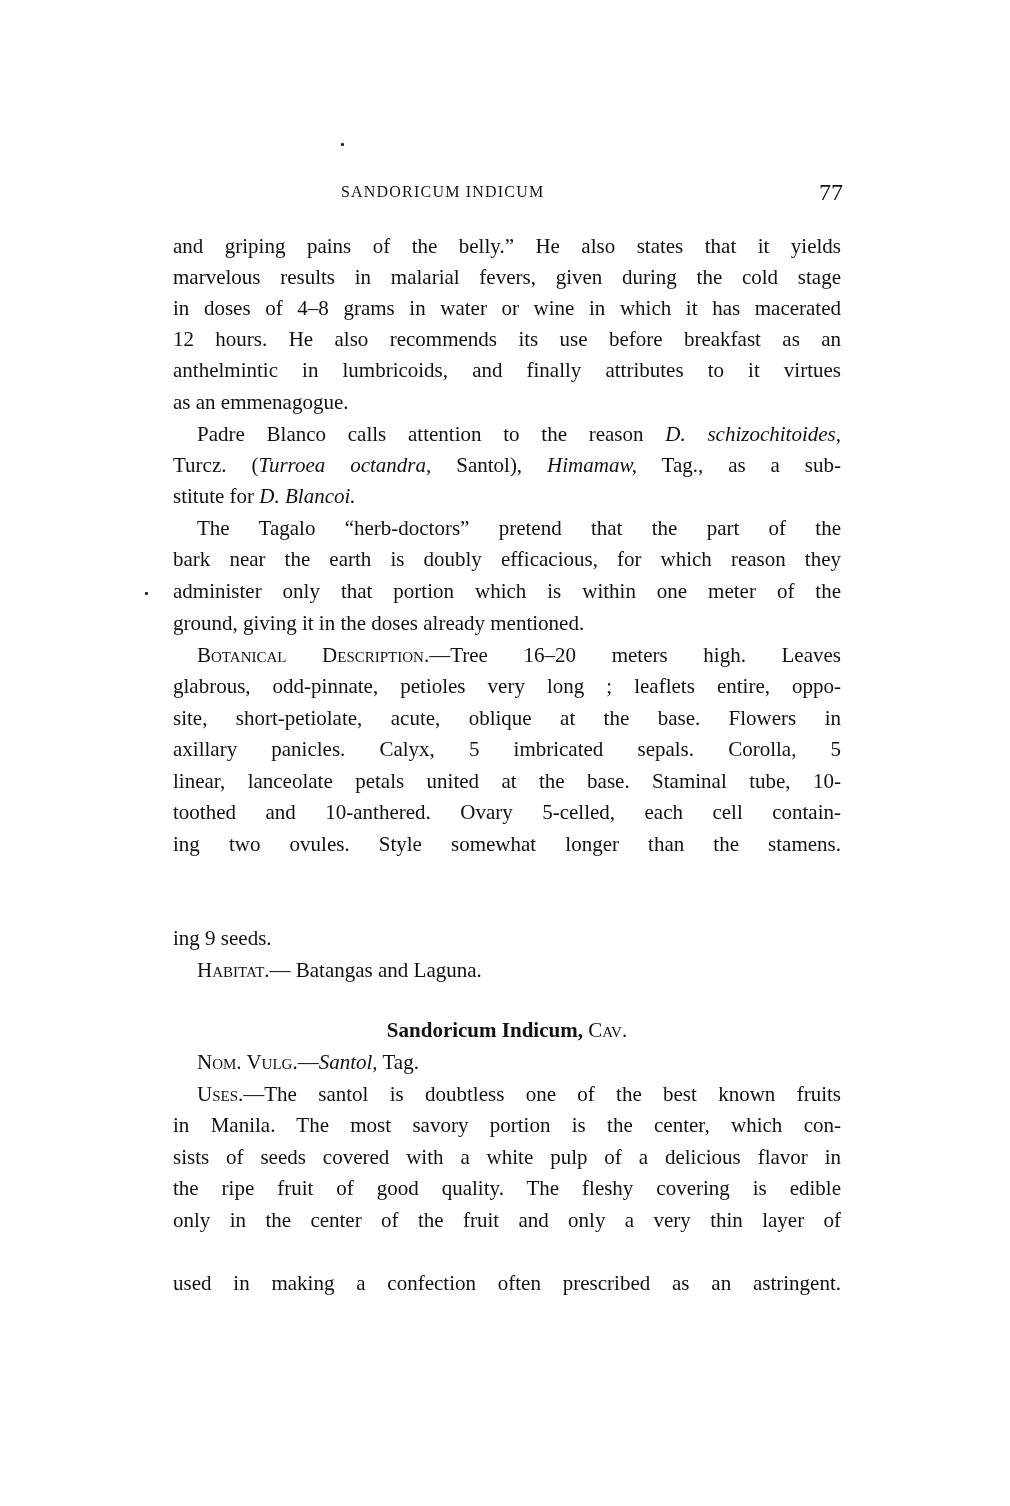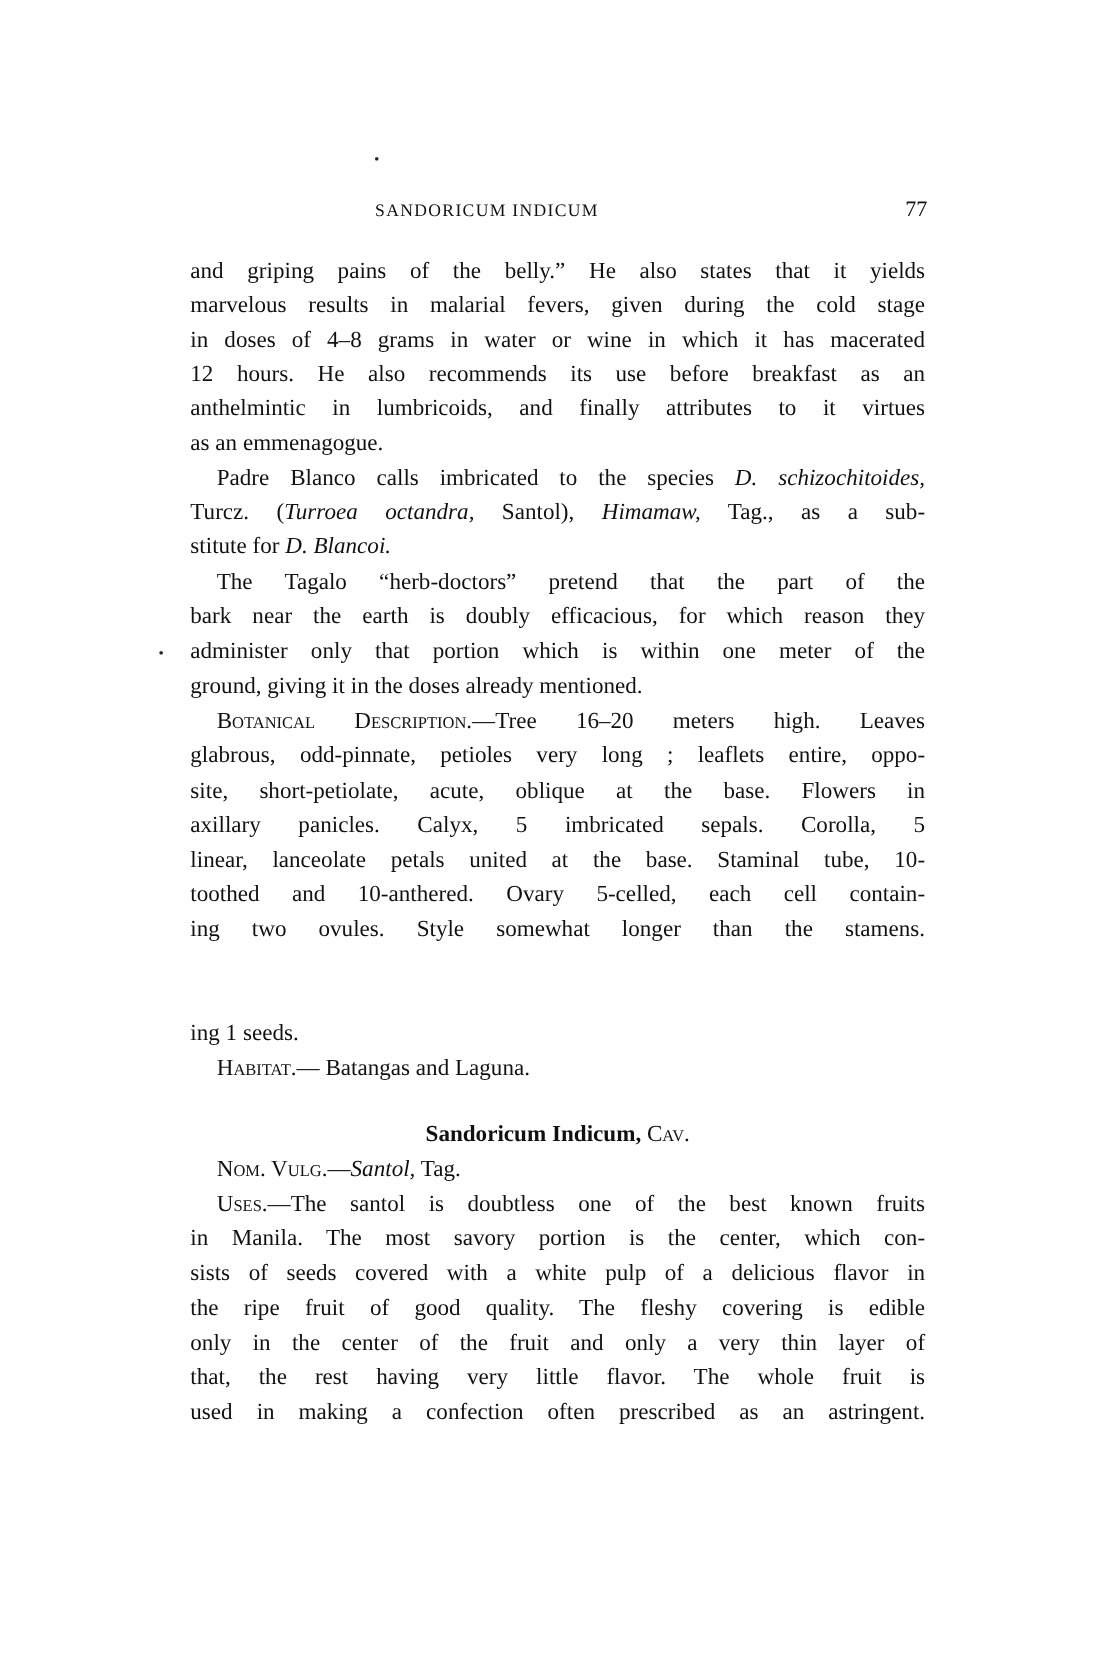--- a/index.html
+++ b/index.html
@@ -2,21 +2,21 @@
 <html><head>
   <meta charset="utf-8">
   <style>
     html, body { margin: 0; padding: 0; background: #ffffff; }
     body { width: 1010px; height: 1506px; position: relative; overflow: hidden;
       font-family: "Liberation Serif", "DejaVu Serif", serif; color: #111; }
     .page { position: absolute; left: 0; top: 0; width: 928px; height: 1506px; }
     .speck { position: absolute; width: 3px; height: 3px; background: #222; border-radius: 1px; }
     .running-head { position: absolute; left: 173px; top: 183px; width: 670px; height: 28px; }
     .running-title { position: absolute; left: 168px; top: 0; font-size: 16px; letter-spacing: 1.2px; text-transform: uppercase; }
-    .page-number { position: absolute; right: 0; top: -4px; font-size: 20px; }
+    .page-number { position: absolute; right: 0; top: -4px; font-size: 24px; }
     .line { position: absolute; left: 173px; width: 668px; font-size: 21px; line-height: 28px; white-space: nowrap;
       text-align: justify; text-align-last: justify; }
     .line.indent { left: 197px; width: 644px; }
     .line.last { text-align-last: left; }
     .heading { position: absolute; left: 173px; width: 668px; text-align: center; font-size: 21px; line-height: 28px; }
     .heading b { font-weight: bold; }
     .sc { font-variant: small-caps; }
     i { font-style: italic; }
   </style>
 </head>
@@ -32,21 +32,21 @@
   </div>
 
   <div class="line" style="top:232px;">and griping pains of the belly.”  He also states that it yields</div>
   <div class="line" style="top:263px;">marvelous results in malarial fevers, given during the cold stage</div>
   <div class="line" style="top:294px;">in doses of 4–8 grams in water or wine in which it has macerated</div>
   <div class="line" style="top:325px;">12 hours.  He also recommends its use before breakfast as an</div>
   <div class="line" style="top:356px;">anthelmintic in lumbricoids, and finally attributes to it virtues</div>
   <div class="line last" style="top:388px;">as an emmenagogue.</div>
 
   <div class="line indent" style="top:420px;">
-    <span>Padre Blanco calls imbricated to the species </span><i>D. schizochitoides,</i>
+    <span>Padre Blanco calls attention to the reason </span><i>D. schizochitoides,</i>
   </div>
   <div class="line" style="top:451px;">
     <span>Turcz. (</span><i>Turroea octandra,</i><span> Santol), </span><i>Himamaw,</i><span> Tag., as a sub-</span>
   </div>
   <div class="line last" style="top:482px;">
     <span>stitute for </span><i>D. Blancoi.</i>
   </div>
 
   <div class="line indent" style="top:514px;">The Tagalo “herb-doctors” pretend that the part of the</div>
   <div class="line" style="top:545px;">bark near the earth is doubly efficacious, for which reason they</div>
@@ -55,36 +55,35 @@
 
   <div class="line indent" style="top:641px;">
     <span class="sc">Botanical Description.</span><span>—Tree 16–20 meters high.  Leaves</span>
   </div>
   <div class="line" style="top:672px;">glabrous, odd-pinnate, petioles very long ; leaflets entire, oppo-</div>
   <div class="line" style="top:704px;">site, short-petiolate, acute, oblique at the base.  Flowers in</div>
   <div class="line" style="top:735px;">axillary panicles.  Calyx, 5 imbricated sepals.  Corolla, 5</div>
   <div class="line" style="top:767px;">linear, lanceolate petals united at the base.  Staminal tube, 10-</div>
   <div class="line" style="top:798px;">toothed and 10-anthered.  Ovary 5-celled, each cell contain-</div>
   <div class="line" style="top:830px;">ing two ovules.  Style somewhat longer than the stamens.</div>
-  <div class="line last" style="top:924px;">ing 1 seeds.</div>
+  <div class="line last" style="top:924px;">ing 9 seeds.</div>
 
   <div class="line indent last" style="top:956px;">
     <span class="sc">Habitat.</span><span>— Batangas and Laguna.</span>
   </div>
 
   <div class="heading" style="top:1016px;">
     <b>Sandoricum Indicum,</b><span class="sc"> Cav.</span>
   </div>
 
   <div class="line indent last" style="top:1048px;">
     <span class="sc">Nom. Vulg.</span><span>—</span><i>Santol,</i><span> Tag.</span>
   </div>
 
   <div class="line indent" style="top:1080px;">
     <span class="sc">Uses.</span><span>—The santol is doubtless one of the best known fruits</span>
   </div>
   <div class="line" style="top:1111px;">in Manila.  The most savory portion is the center, which con-</div>
   <div class="line" style="top:1174px;">the ripe fruit of good quality.  The fleshy covering is edible</div>
   <div class="line" style="top:1143px;">sists of seeds covered with a white pulp of a delicious flavor in</div>
   <div class="line" style="top:1206px;">only in the center of the fruit and only a very thin layer of</div>
-  <div class="line" style="top:1237px;">that, the rest having very little flavor.  The whole fruit is</div>
   <div class="line" style="top:1269px;">used in making a confection often prescribed as an astringent.</div>
 </div>
 
 </body></html>

